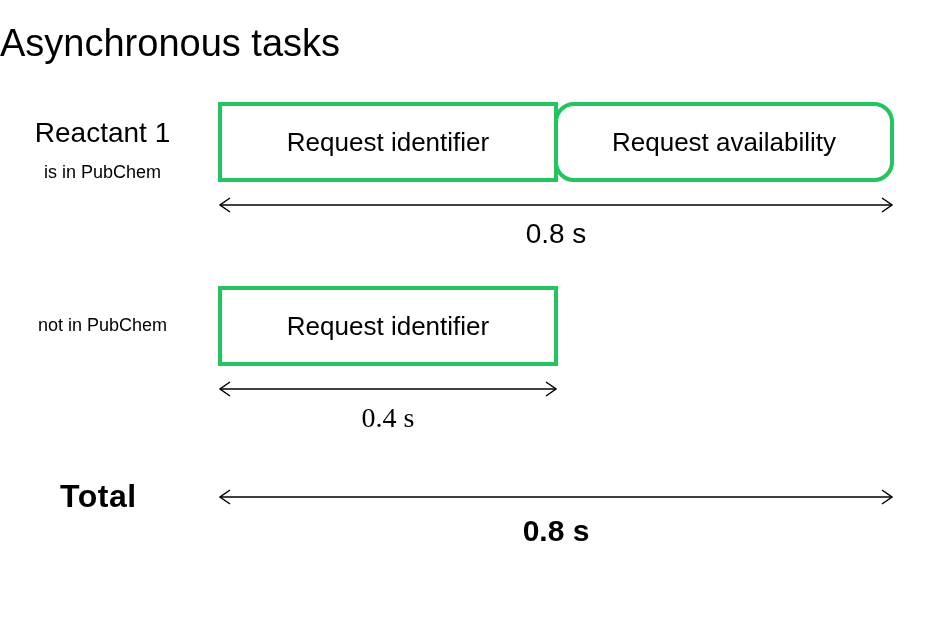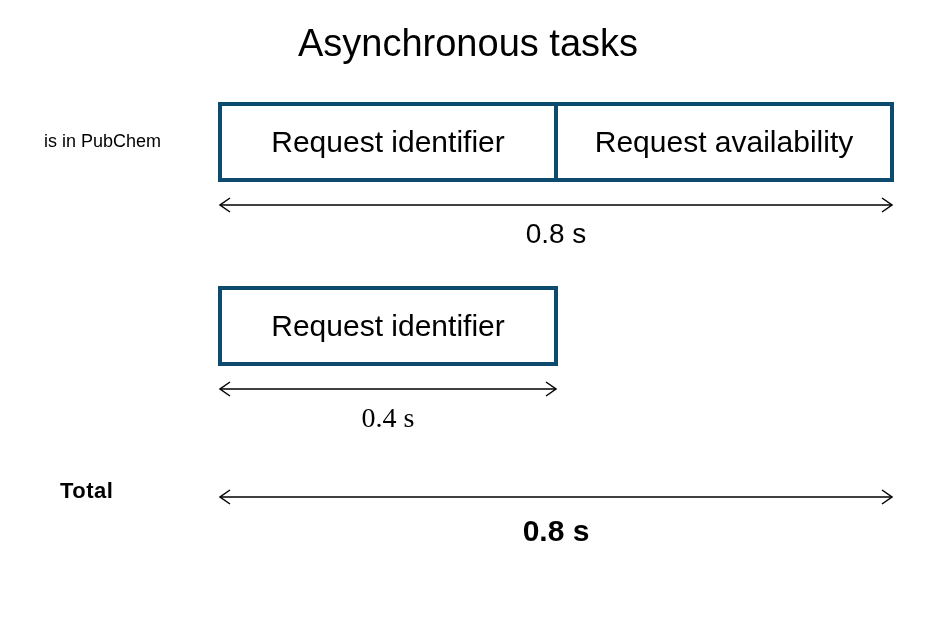--- a/index.html
+++ b/index.html
@@ -14,21 +14,21 @@
   .stage {
     position: relative;
     width: 936px;
     height: 618px;
   }
   .title {
     position: absolute;
     top: 22px;
     left: 0;
     width: 936px;
-    text-align: center;
+    text-align: left;
     font-size: 38px;
     font-weight: 500;
   }
   .row-label {
     position: absolute;
     left: 0;
     width: 205px;
     text-align: center;
   }
   .row-label .big {
@@ -37,38 +37,38 @@
     line-height: 1.1;
   }
   .row-label .small {
     font-size: 18px;
     font-weight: 400;
     line-height: 1.1;
     margin-top: 14px;
   }
   .box {
     position: absolute;
-    border: 4px solid #0c4a6e;
+    border: 4px solid #22c55e;
     background: #ffffff;
     display: flex;
     align-items: center;
     justify-content: center;
-    font-size: 30px;
+    font-size: 26px;
     font-weight: 400;
     box-sizing: border-box;
   }
   .dim-label {
     position: absolute;
     font-size: 28px;
     font-weight: 400;
     text-align: center;
   }
   .total-label {
     position: absolute;
-    font-size: 22px;
+    font-size: 32px;
     font-weight: 900;
     letter-spacing: 0.5px;
   }
   .total-value {
     position: absolute;
     font-size: 30px;
     font-weight: 900;
     text-align: center;
   }
   svg.arrow {
@@ -77,34 +77,36 @@
   }
 </style>
 </head>
 <body>
 
 <div class="stage">
 
   <div class="title">Asynchronous tasks</div>
 
   <div class="row-label" style="top:118px;">
+    <div class="big">Reactant 1</div>
     <div class="small">is in PubChem</div>
   </div>
 
   <div class="box" style="left:218px; top:102px; width:340px; height:80px;">Request identifier</div>
-  <div class="box" style="left:554px; top:102px; width:340px; height:80px;">Request availability</div>
+  <div class="box" style="left:554px; top:102px; width:340px; height:80px;border-radius:20px;">Request availability</div>
 
   <svg class="arrow" style="left:218px; top:196px; width:676px; height:18px;">
     <line x1="2" y1="9" x2="674" y2="9" stroke="#000" stroke-width="1.5"></line>
     <polyline points="12,2 2,9 12,16" fill="none" stroke="#000" stroke-width="1.5"></polyline>
     <polyline points="664,2 674,9 664,16" fill="none" stroke="#000" stroke-width="1.5"></polyline>
   </svg>
   <div class="dim-label" style="left:218px; top:218px; width:676px;">0.8 s</div>
 
   <div class="row-label" style="top:302px;">
+    <div class="small">not in PubChem</div>
   </div>
 
   <div class="box" style="left:218px; top:286px; width:340px; height:80px;">Request identifier</div>
 
   <svg class="arrow" style="left:218px; top:380px; width:340px; height:18px;">
     <line x1="2" y1="9" x2="338" y2="9" stroke="#000" stroke-width="1.5"></line>
     <polyline points="12,2 2,9 12,16" fill="none" stroke="#000" stroke-width="1.5"></polyline>
     <polyline points="328,2 338,9 328,16" fill="none" stroke="#000" stroke-width="1.5"></polyline>
   </svg>
   <div class="dim-label" style="left:218px; top:402px; width:340px;font-family:Liberation Serif, serif;">0.4 s</div>

